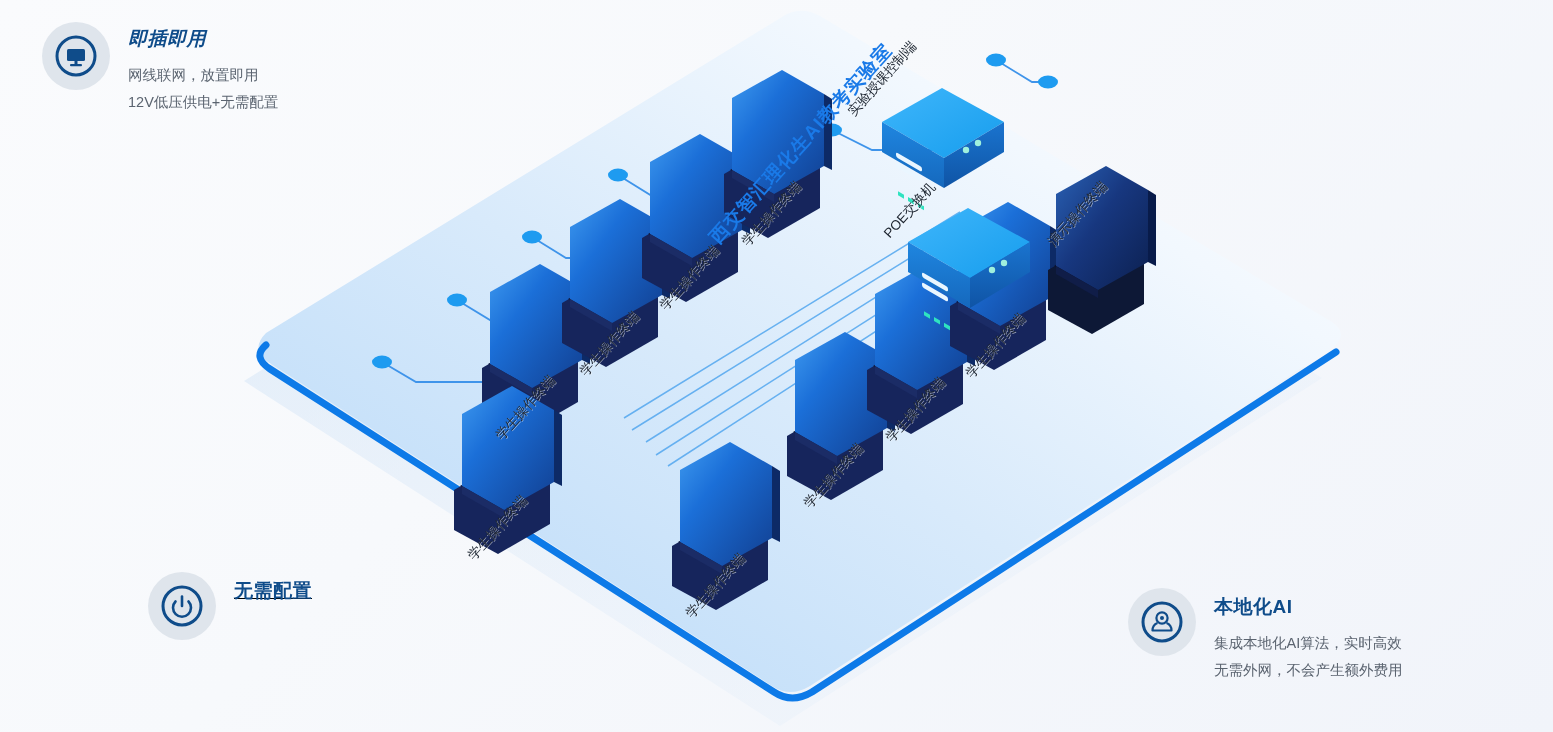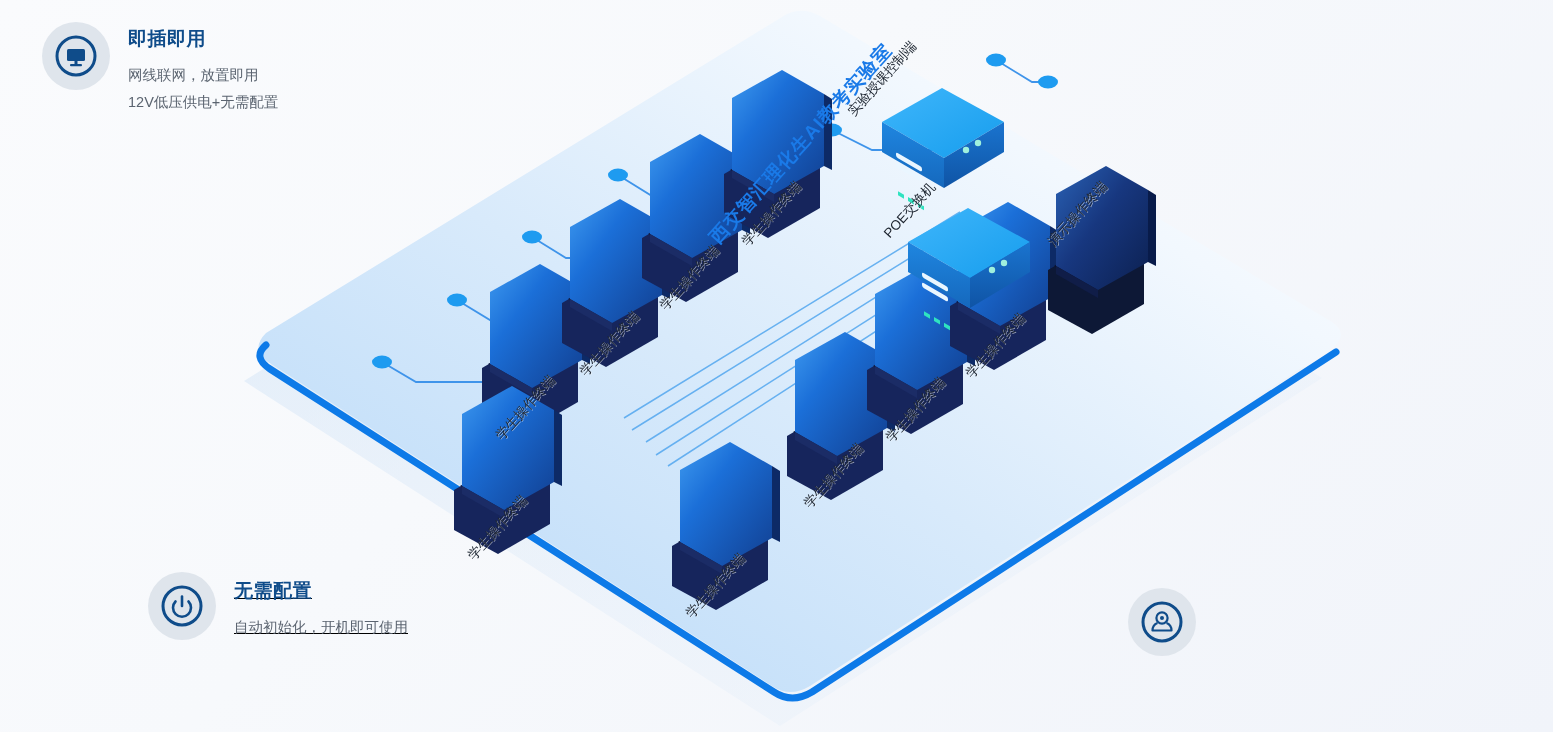--- a/index.html
+++ b/index.html
@@ -24,21 +24,21 @@
   }
   .ficon svg{display:block;}
   .ftext{padding-top:7px;}
   .ftitle{
     font-size:19px;font-weight:bold;color:#0f4c8a;
     letter-spacing:.5px;margin:0 0 14px 0;line-height:1;
   }
   .fline{font-size:14.5px;color:#5b6470;line-height:1.85;white-space:nowrap;}
 
   .feature.f-bl .ftext,.feature.f-br .ftext{padding-top:9px;}
-  .feature.f-tl .ftitle{}
+  .feature.f-tl .ftitle{font-style:italic;}
 
   
   .platform-wrap{position:absolute;left:232px;top:0px;width:1140px;height:700px;}
   .platform-wrap svg{display:block;overflow:visible;}
 
   
   .lab{
     position:absolute;
     font-size:13.5px;color:#1b2430;font-weight:500;
     white-space:nowrap;transform-origin:0 0;
@@ -280,28 +280,32 @@
   <div class="feature f-bl">
     <div class="ficon">
       <svg width="44" height="44" viewBox="0 0 44 44">
         <circle cx="22" cy="22" r="19" fill="none" stroke="#0f4c8a" stroke-width="3"></circle>
         <path d="M15.5 17.5 A9 9 0 1 0 28.5 17.5" fill="none" stroke="#0f4c8a" stroke-width="2.6" stroke-linecap="round"></path>
         <line x1="22" y1="12.5" x2="22" y2="22" stroke="#0f4c8a" stroke-width="2.6" stroke-linecap="round"></line>
       </svg>
     </div>
     <div class="ftext">
       <div class="ftitle">无需配置</div>
-      <div class="fline">自动初始化，开机即可使用</div>
     </div>
   </div>
 
   <div class="feature f-br">
     <div class="ficon">
       <svg width="44" height="44" viewBox="0 0 44 44">
         <circle cx="22" cy="22" r="19" fill="none" stroke="#0f4c8a" stroke-width="3"></circle>
         <circle cx="22" cy="18" r="5.6" fill="none" stroke="#0f4c8a" stroke-width="2.2"></circle>
         <circle cx="22" cy="18" r="2" fill="#0f4c8a"></circle>
         <path d="M17.5 23 C13.5 24.5 12.5 27.5 12.5 30.5 L31.5 30.5 C31.5 27.5 30.5 24.5 26.5 23" fill="none" stroke="#0f4c8a" stroke-width="2.2" stroke-linejoin="round"></path>
       </svg>
     </div>
+    <div class="ftext">
+      <div class="ftitle">本地化AI</div>
+      <div class="fline">集成本地化AI算法，实时高效</div>
+      <div class="fline">无需外网，不会产生额外费用</div>
+    </div>
   </div>
 
 </div>
 
 </body></html>

